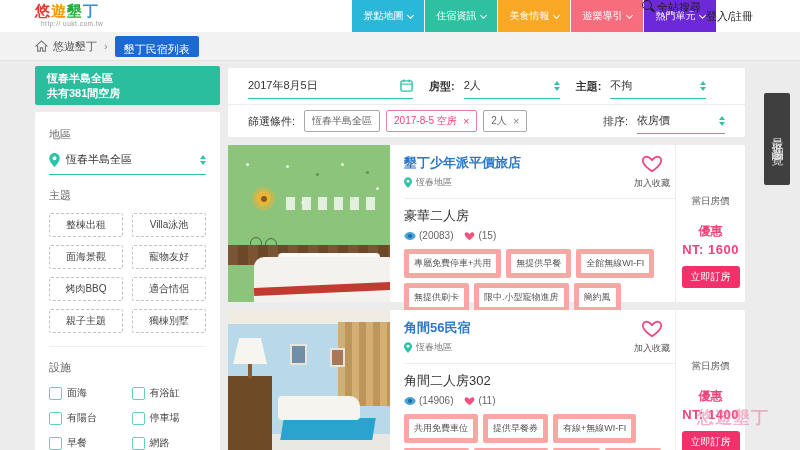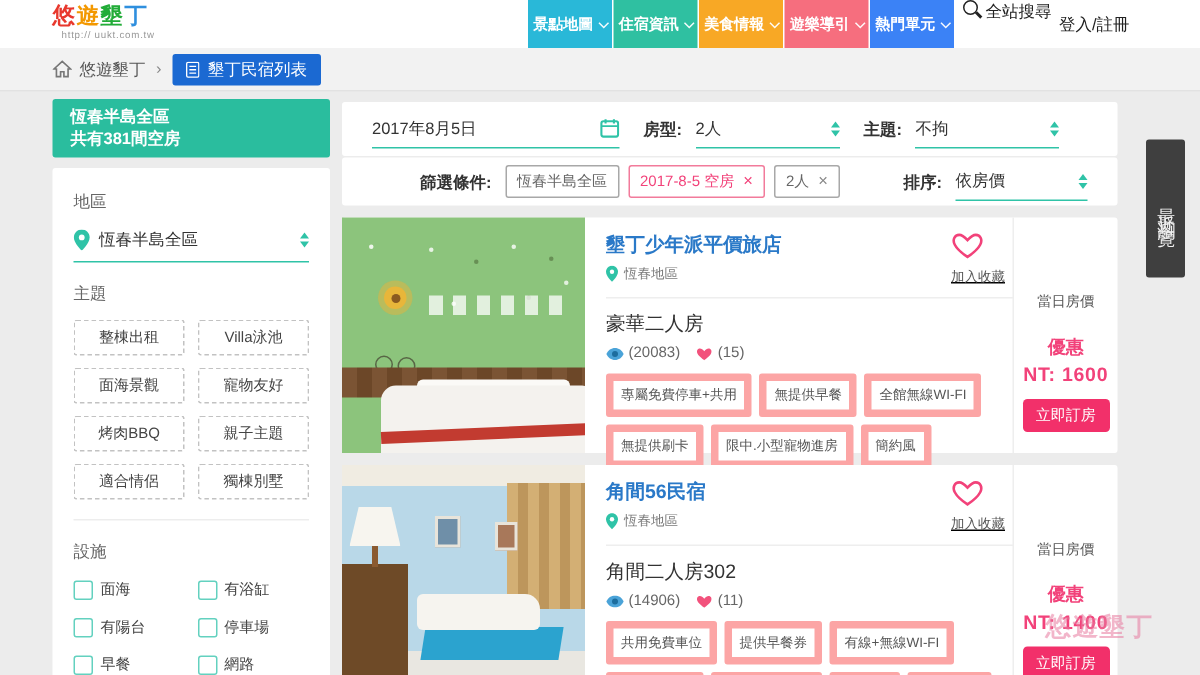--- a/index.html
+++ b/index.html
@@ -4,32 +4,32 @@
 <style>
   html,body{margin:0;padding:0;background:#ececec;font-family:"Liberation Sans","DejaVu Sans",sans-serif;}
   .page{position:relative;width:800px;height:450px;background:#ececec;overflow:hidden;}
 
   
   .header{position:absolute;top:0;left:0;width:800px;height:32px;background:#fff;z-index:3;}
   .logo{position:absolute;left:35px;top:3px;width:110px;cursor:pointer;}
   .logo-chars{font-size:15px;font-weight:bold;letter-spacing:1px;line-height:16px;}
   .logo-url{font-size:6.5px;color:#999;letter-spacing:.5px;margin-top:1px;padding-left:6px;}
   .topnav{position:absolute;left:352px;top:0;height:32px;display:flex;gap:1px;}
-  .nav-btn{width:56px;height:32px;color:#fff;font-size:10px;display:flex;align-items:center;justify-content:center;gap:4px;cursor:pointer;font-weight:bold;}
+  .nav-btn{width:72px;height:32px;color:#fff;font-size:10px;display:flex;align-items:center;justify-content:center;gap:4px;cursor:pointer;}
   .chev{width:4px;height:4px;border-right:1.4px solid rgba(255,255,255,.95);border-bottom:1.4px solid rgba(255,255,255,.95);transform:rotate(45deg);margin-top:-2px;}
   .hsearch{position:absolute;left:642px;top:0;height:32px;display:flex;align-items:flex-start;gap:5px;font-size:11px;color:#222;cursor:pointer;}
   .search-icon{position:relative;width:8px;height:8px;border:1.8px solid #222;border-radius:50%;}
   .search-icon::after{content:"";position:absolute;width:5px;height:1.8px;background:#222;transform:rotate(45deg);right:-4px;bottom:-2px;}
   .hlogin{position:absolute;left:706px;top:0;height:32px;display:flex;align-items:center;font-size:11px;color:#222;cursor:pointer;}
 
   
   .crumbbar{position:absolute;top:32px;left:0;width:800px;height:28px;background:#f2f2f2;border-bottom:1px solid #e2e2e2;display:flex;align-items:center;}
   .crumb-home{margin-left:35px;display:flex;align-items:center;gap:5px;font-size:11px;color:#555;cursor:pointer;}
   .crumb-sep{font-size:11px;color:#888;margin:0 7px;}
-  .crumb-badge{display:flex;align-items:center;gap:6px;background:#1b69d2;color:#fff;font-size:11px;height:21px;padding:0 9px;border-radius:2px;cursor:pointer;}
+  .crumb-badge{display:flex;align-items:center;gap:6px;background:#1b69d2;color:#fff;font-size:11px;height:21px;padding:0 9px;border-radius:2px;cursor:pointer;flex-direction:column;}
 
   
   .side-banner{position:absolute;left:35px;top:66px;width:185px;height:39px;background:#2abd9e;border-radius:2px;color:#fff;font-size:11px;font-weight:bold;line-height:15px;box-sizing:border-box;padding:5px 12px;}
   .side-card{position:absolute;left:35px;top:112px;width:185px;height:345px;background:#fff;border-radius:2px;box-sizing:border-box;padding:2px 14px;overflow:hidden;}
   .sec-title{font-size:11px;color:#666;margin-top:13px;}
   .region-select{margin-top:10px;display:flex;align-items:center;gap:6px;padding-bottom:7px;border-bottom:1px solid #2fc3a7;cursor:pointer;}
   .region-value{flex:1;font-size:11px;color:#333;}
   .carets{display:inline-flex;flex-direction:column;align-items:center;gap:2px;}
   .c-up{width:0;height:0;border-left:3.5px solid transparent;border-right:3.5px solid transparent;border-bottom:4px solid #2fc3a7;}
   .c-dn{width:0;height:0;border-left:3.5px solid transparent;border-right:3.5px solid transparent;border-top:4px solid #2fc3a7;}
@@ -42,37 +42,37 @@
 
   
   .fcard1{position:absolute;left:228px;top:68px;width:517px;height:22px;background:#fff;border-radius:2px;display:flex;align-items:center;box-sizing:border-box;padding:18px 20px;}
   .f-date{width:165px;border-bottom:1px solid #2fc3a7;display:flex;align-items:center;height:25px;cursor:pointer;}
   .f-date-text{flex:1;font-size:11px;color:#333;}
   .f-group{margin-left:16px;display:flex;align-items:center;}
   .f-label{font-size:11px;color:#333;font-weight:bold;margin-right:9px;}
   .f-field{width:96px;border-bottom:1px solid #2fc3a7;display:flex;align-items:center;height:25px;cursor:pointer;}
   .f-value{flex:1;font-size:11px;color:#333;}
   .fcard2{position:absolute;left:228px;top:105px;width:517px;height:32px;background:#fff;border-radius:2px;display:flex;align-items:center;box-sizing:border-box;padding:0 20px;}
-  .fc-label{font-size:11px;color:#333;font-weight:bold;margin-left:32px;}
+  .fc-label{font-size:11px;color:#333;font-weight:normal;}
   .ftags{display:flex;gap:6px;margin-left:9px;}
   .ftag{border:1px solid #a8a8a8;color:#666;font-size:10px;padding:3px 7px;border-radius:2px;display:flex;gap:6px;align-items:center;background:#fff;cursor:pointer;}
   .ftag.pink{border-color:#f27b9b;color:#f2427a;}
   .x{color:#888;font-size:11px;line-height:10px;cursor:pointer;}
   .ftag.pink .x{color:#f2427a;}
   .f-spacer{flex:1;}
 
   
   .lcard{position:absolute;left:228px;width:517px;height:157px;background:#fff;border-radius:2px;}
   .lcard1{top:145px;}
   .lcard2{top:310px;}
   .photo{position:absolute;left:0;top:0;width:162px;height:157px;overflow:hidden;cursor:pointer;}
   .lbody{position:absolute;left:176px;top:0;right:69px;bottom:0;}
   .ltitle{margin-top:9px;font-size:13px;font-weight:bold;color:#2a79c8;cursor:pointer;}
   .larea{margin-top:4px;display:flex;gap:4px;align-items:center;font-size:9px;color:#7a7a7a;}
-  .fav{position:absolute;right:6px;top:9px;text-align:left;cursor:pointer;text-decoration:underline;}
+  .fav{position:absolute;right:6px;top:9px;text-align:center;cursor:pointer;}
   .fav-label{font-size:9px;color:#555;margin-top:0px;}
   .ldivider{border-top:1px solid #eee;margin-top:9px;}
   .lroom{margin-top:8px;font-size:13px;color:#333;}
   .lstats{margin-top:5px;display:flex;gap:3px;align-items:center;font-size:10px;color:#666;}
   .lstats .sp{width:5px;}
   .chips{margin-top:8px;display:flex;flex-wrap:wrap;gap:5px;}
   .chip{border:5px solid #fca5a5;padding:3px 5px;font-size:9px;color:#555;border-radius:2px;background:#fff;white-space:nowrap;}
   .lprice{position:absolute;right:0;top:0;width:69px;bottom:0;border-left:1px solid #eee;text-align:center;}
   .p-title{margin-top:50px;font-size:9.5px;color:#555;}
   .p-deal{margin-top:15px;font-size:12px;font-weight:bold;color:#f2427a;}
@@ -135,21 +135,21 @@
         <div class="nav-btn" style="background-color: rgb(248, 168, 37);">
           <span>美食情報</span>
           <i class="chev"></i>
         </div>
 
         <div class="nav-btn" style="background-color: rgb(246, 110, 126);">
           <span>遊樂導引</span>
           <i class="chev"></i>
         </div>
 
-        <div class="nav-btn" style="background-color: #3b82f6;">
+        <div class="nav-btn" style="background-color: #6d28d9;">
           <span>熱門單元</span>
           <i class="chev"></i>
         </div>
 
     </nav>
     <div class="hsearch">
       <span class="search-icon"></span>
       <span>全站搜尋</span>
     </div>
     <div class="hlogin">
@@ -195,22 +195,22 @@
         </span>
     </div>
 
     <div class="sec-title">主題</div>
     <div class="theme-grid">
       <button class="theme-btn">整棟出租</button>
         <button class="theme-btn">Villa泳池</button>
         <button class="theme-btn">面海景觀</button>
         <button class="theme-btn">寵物友好</button>
         <button class="theme-btn">烤肉BBQ</button>
+        <button class="theme-btn">適合情侶</button>
         <button class="theme-btn">親子主題</button>
-        <button class="theme-btn">適合情侶</button>
         <button class="theme-btn">獨棟別墅</button>
     </div>
 
     <div class="side-div"></div>
     <div class="sec-title">設施</div>
     <div class="fac-grid">
 
         <label class="fac-item">
           <span class="checkbox"></span>
           <span>面海</span>

